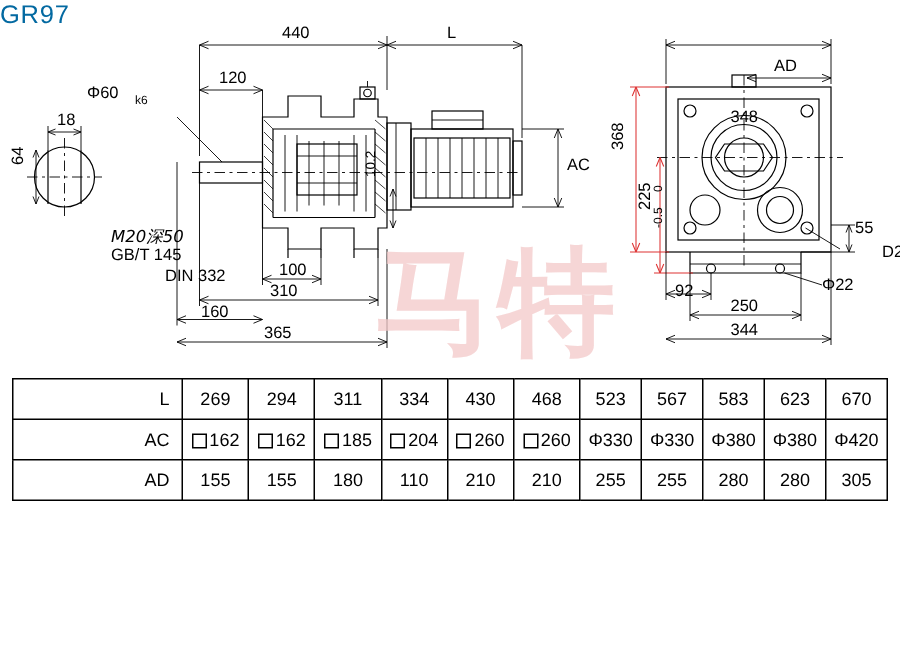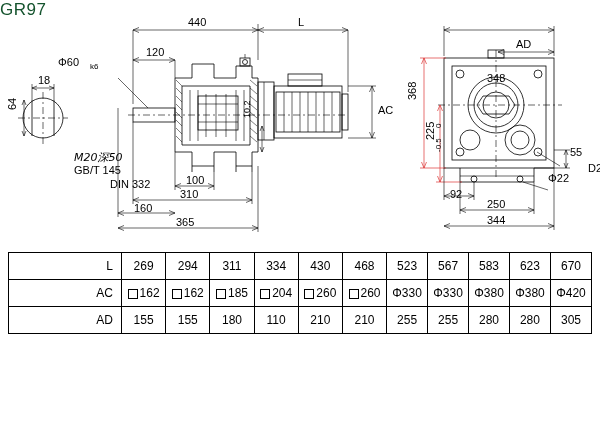--- a/index.html
+++ b/index.html
@@ -2,21 +2,21 @@
 <html><head>
 <meta charset="utf-8">
 <style>
   html,body{margin:0;padding:0;}
   body{width:600px;height:436px;background:#ffffff;font-family:"Liberation Sans",sans-serif;position:relative;overflow:hidden;}
   #root{position:relative;width:600px;height:436px;}
 
   .lbl{position:absolute;font-size:11px;color:#000;white-space:nowrap;}
   .lbl.sm{font-size:9px;}
   .lbl.xs{font-size:8px;}
-  .title{position:absolute;font-size:17px;color:#14532d;letter-spacing:.5px;text-align:right;}
+  .title{position:absolute;font-size:17px;color:#0369a1;letter-spacing:.5px;text-align:right;}
 
   svg{position:absolute;left:0;top:0;}
   .ln{stroke:#000;stroke-width:.8;fill:none;}
   .thin{stroke:#000;stroke-width:.6;fill:none;}
   .hatch{stroke:#000;stroke-width:.5;fill:none;}
   .red{stroke:#d33;stroke-width:.7;fill:none;}
 
   
   .wm{position:absolute;left:250px;top:150px;font-size:78px;color:#f3c9c9;
       font-family:"DejaVu Sans",sans-serif;font-weight:bold;opacity:.75;
@@ -214,20 +214,21 @@
     <line class="thin" x1="444" y1="226" x2="554" y2="226"></line>
     <path class="thin" d="M444 226 l6 -2.5 M444 226 l6 2.5 M554 226 l-6 -2.5 M554 226 l-6 2.5"></path>
     <line class="thin" x1="554" y1="168" x2="554" y2="230"></line>
 
     <line class="thin" x1="523" y1="182" x2="548" y2="190"></line>
 
     <line class="thin" x1="537" y1="152" x2="560" y2="166"></line>
   </svg>
 
   <div class="title">GR97</div>
+  <div class="wm">马特</div>
 
   <div class="lbl" style="left:188px;top:16px;">440</div>
   <div class="lbl" style="left:298px;top:16px;">L</div>
   <div class="lbl" style="left:146px;top:46px;">120</div>
   <div class="lbl" style="left:38px;top:74px;">18</div>
   <div class="lbl" style="left:58px;top:56px;">Φ60</div>
   <div class="lbl xs" style="left:90px;top:62px;">k6</div>
   <div class="lbl" style="left:6px;top:110px;transform:rotate(-90deg);transform-origin:left top;">64</div>
   <div class="lbl sm" style="left:242px;top:118px;transform:rotate(-90deg);transform-origin:left top;">10.2</div>
   <div class="lbl" style="left:378px;top:104px;">AC</div>
@@ -243,21 +244,21 @@
   <div class="lbl" style="left:487px;top:32px;margin-top:40px;">348</div>
   <div class="lbl" style="left:516px;top:38px;">AD</div>
   <div class="lbl" style="left:406px;top:100px;transform:rotate(-90deg);transform-origin:left top;">368</div>
   <div class="lbl" style="left:424px;top:140px;transform:rotate(-90deg);transform-origin:left top;">225</div>
   <div class="lbl xs" style="left:434px;top:128px;transform:rotate(-90deg);transform-origin:left top;">0</div>
   <div class="lbl xs" style="left:434px;top:152px;transform:rotate(-90deg);transform-origin:left top;">-0.5</div>
   <div class="lbl" style="left:570px;top:146px;">55</div>
   <div class="lbl" style="left:450px;top:188px;">92</div>
   <div class="lbl" style="left:487px;top:198px;">250</div>
   <div class="lbl" style="left:487px;top:214px;">344</div>
-  <div class="lbl" style="left:548px;top:172px;text-align:center;">Φ22</div>
+  <div class="lbl" style="left:548px;top:184px;text-align:center;">Φ22</div>
   <div class="lbl" style="left:560px;top:162px;padding-left:28px;">D2</div>
 
   <table>
     <tbody id="tbody">
         <tr>
           <td class="rowlab" style="text-align: right; padding-right: 8px;">L</td>
           <td>269</td>
           <td>294</td>
           <td>311</td>
           <td>334</td>

